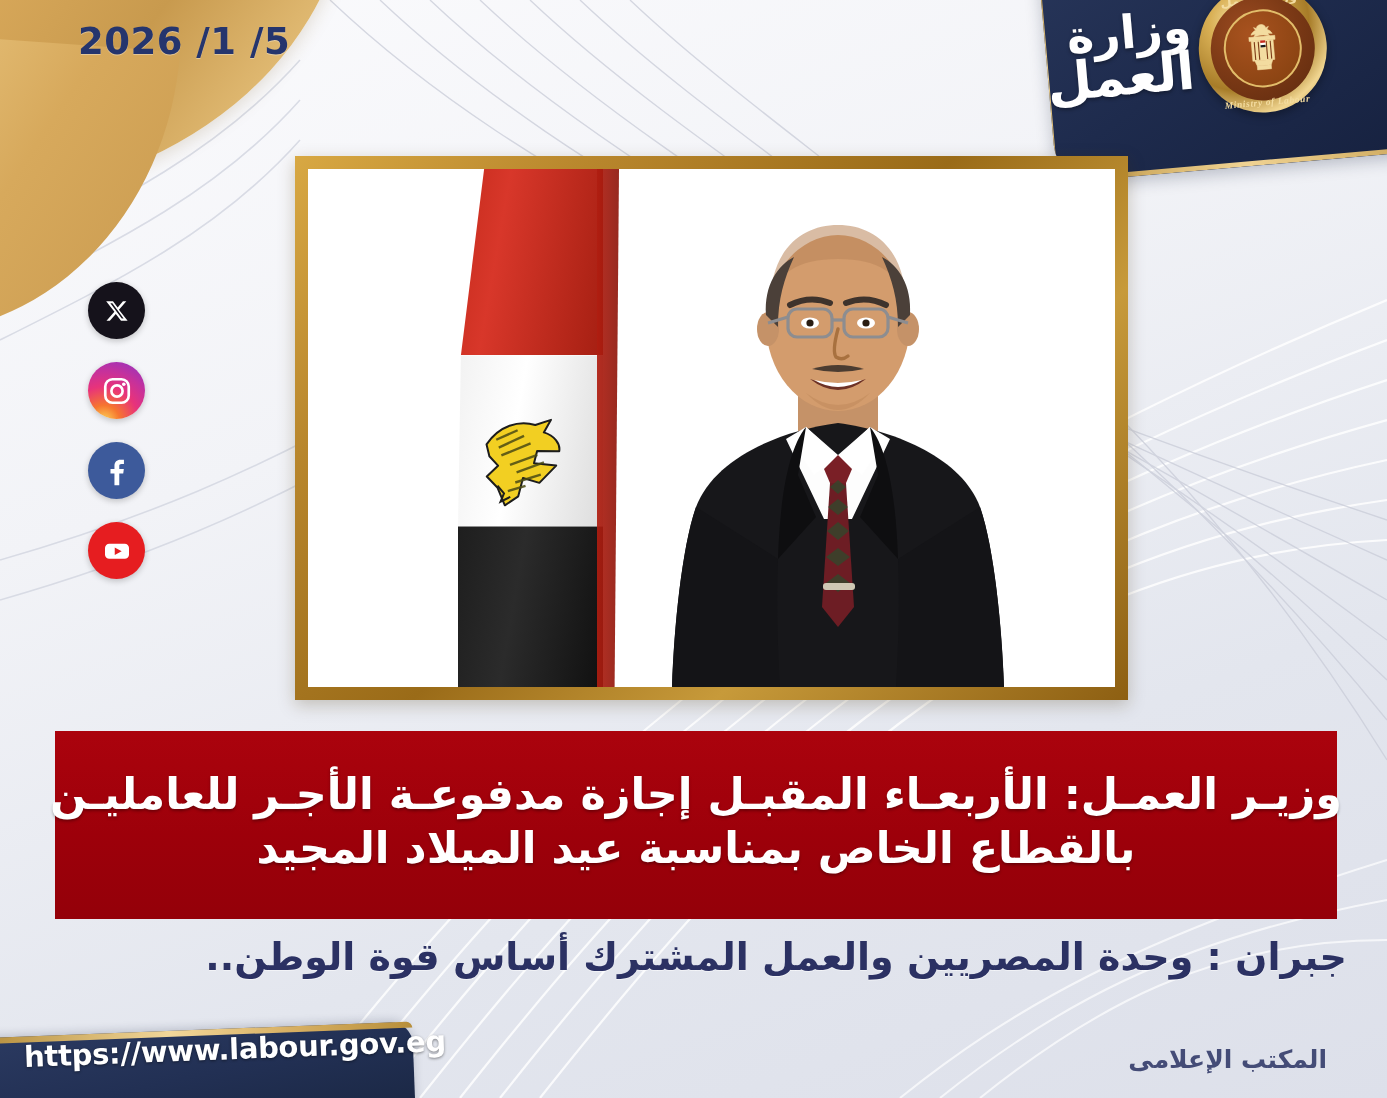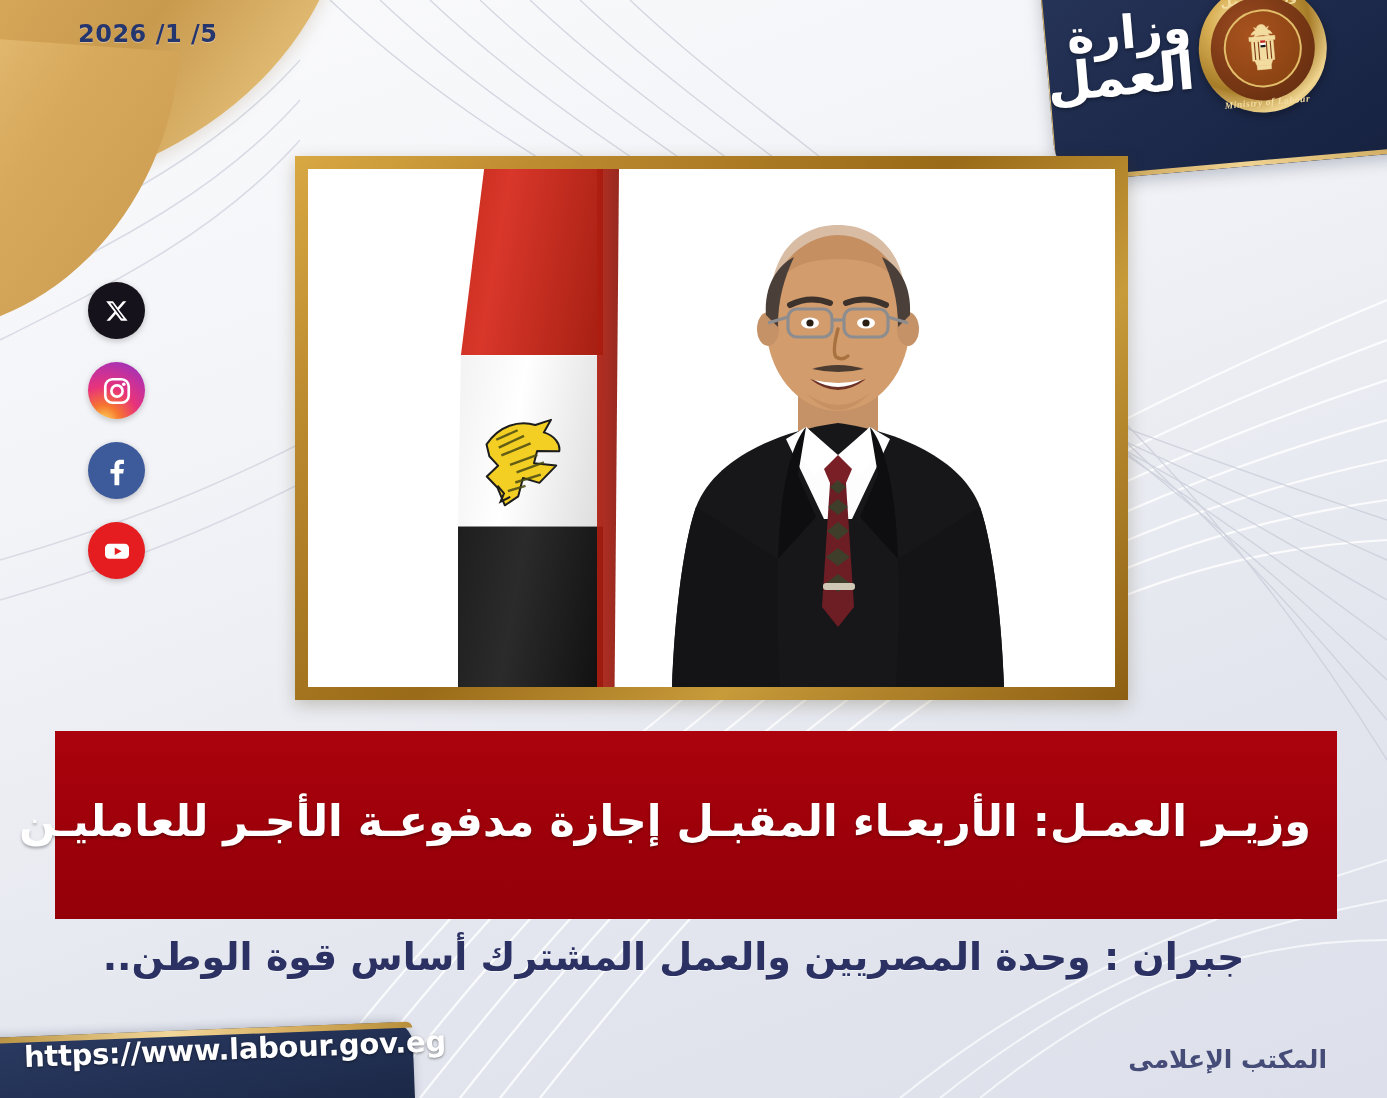--- a/index.html
+++ b/index.html
@@ -32,21 +32,21 @@
   .gold-blob2{
     position:absolute;left:-160px;top:40px;
     width:330px;height:300px;
     background:linear-gradient(120deg,#edcb86 0%,#d7a95c 50%,#c99a4f 100%);
     border-radius:0 0 80% 0/0 0 100% 0;
     transform:rotate(4deg);
   }
   .date-chip{
     position:absolute;left:78px;top:20px;
     font-family:"DejaVu Sans","Liberation Sans",sans-serif;
-    font-size:24px;font-weight:bold;
+    font-size:37px;font-weight:bold;
     color:#25356d;letter-spacing:.5px;
     z-index:6;
     text-shadow:0 1px 0 rgba(255,255,255,.35);
   }
 
   
   .navy-plate{
     position:absolute;right:-40px;top:-48px;
     width:380px;height:215px;
     background:linear-gradient(150deg,#273559 0%,#1e2b4d 45%,#16213f 100%);
@@ -166,36 +166,36 @@
   }
 
   
   .person{position:absolute;left:330px;bottom:0;width:400px;height:500px;}
 
   
   .headline{
     position:absolute;left:55px;top:731px;
     width:1282px;height:188px;
     background:linear-gradient(180deg,#ab030d 0%,#9d000a 55%,#940009 100%);
-    display:flex;flex-direction:column;align-items:flex-end;justify-content:center;
+    display:flex;flex-direction:column;align-items:center;justify-content:center;
     box-sizing:border-box;padding:4px 26px 10px;
   }
   .headline .hl{
     direction:rtl;color:#ffffff;font-weight:bold;
     font-size:43px;line-height:1.25;text-align:center;
     letter-spacing:-.5px;
     text-shadow:0 2px 3px rgba(0,0,0,.3);
     white-space:nowrap;
   }
   .headline .hl2{font-size:43px;}
 
   
   .subtitle{
     position:absolute;left:0;right:0;top:935px;
-    direction:rtl;text-align:center;
+    direction:rtl;
     color:#2b3163;font-weight:bold;font-size:38px;
     padding-right:40px;
     text-shadow:0 1px 0 rgba(255,255,255,.5);
   }
 
   
   .url-bar{
     position:absolute;left:-26px;bottom:-24px;
     width:440px;height:92px;
     background:linear-gradient(170deg,#2b3a61 0%,#223054 50%,#1a2743 100%);
@@ -415,20 +415,21 @@
 
         <path d="M174,182 q26,-8 52,0 q-26,6 -52,0 z" fill="#4b3c31"></path>
 
         <path d="M168,206 q32,24 64,0 q-32,34 -64,0 z" fill="#bb8457" opacity=".45"></path>
       </svg>
     </div>
   </div>
 
   <div class="headline">
     <div class="hl">وزيـر العمـل: الأربعـاء المقبـل إجازة مدفوعـة الأجـر للعامليـن</div>
+    <div class="hl hl2">بالقطاع الخاص بمناسبة عيد الميلاد المجيد</div>
   </div>
 
   <div class="subtitle">جبران : وحدة المصريين والعمل المشترك أساس قوة الوطن..</div>
 
   <div class="url-bar"></div>
   <div class="url-text">https://www.labour.gov.eg</div>
 
   <div class="media-office">المكتب الإعلامى</div>
 
 </div>

